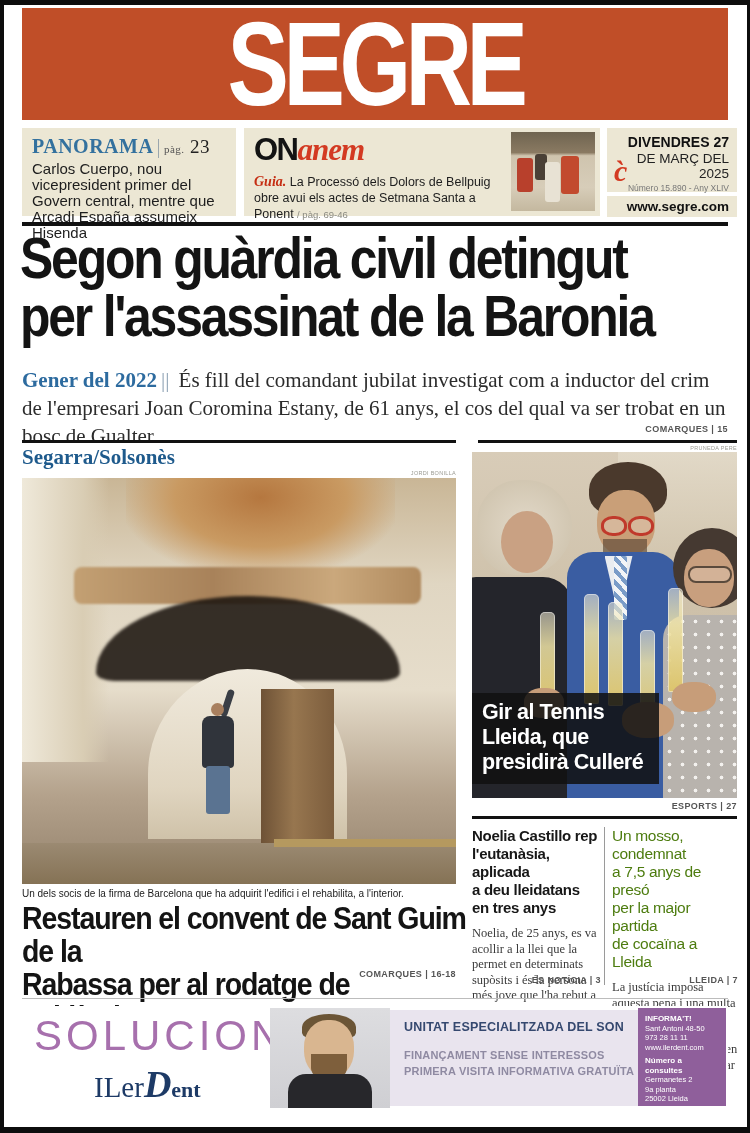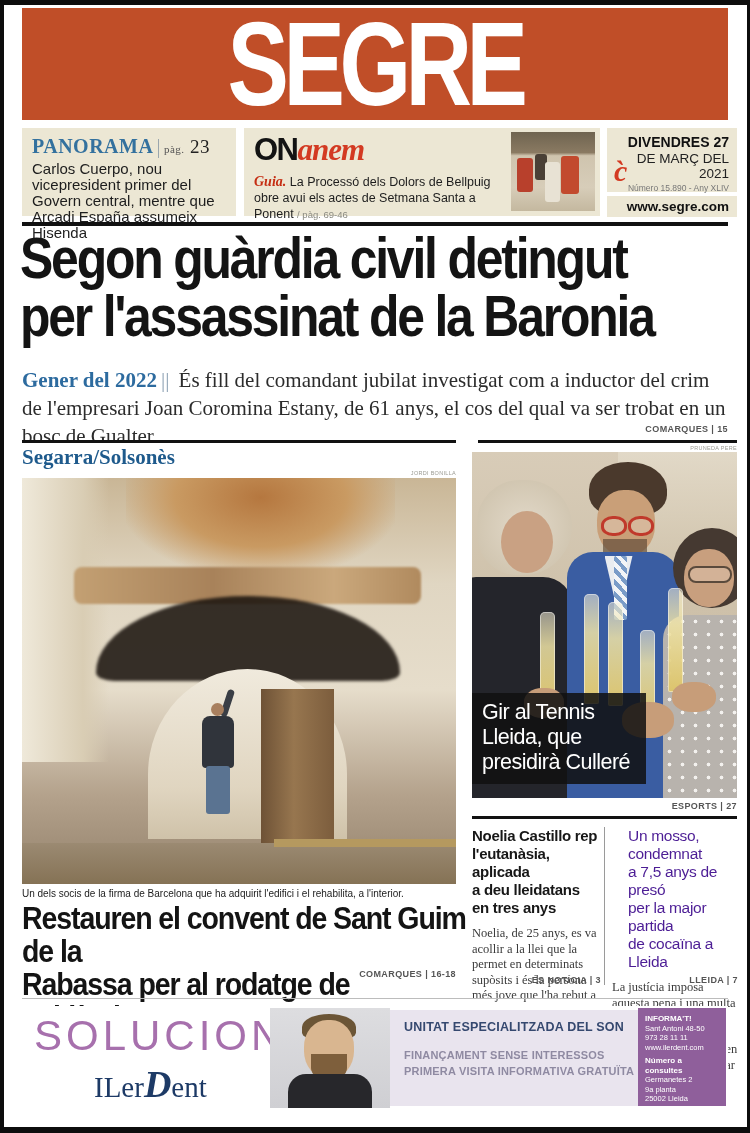--- a/index.html
+++ b/index.html
@@ -106,46 +106,46 @@
   .w2-hair{left:76%;top:22%;width:78px;height:80px;border-radius:50%;background:#453931;}
   .w2-face{left:80%;top:28%;width:50px;height:58px;border-radius:48%;background:#c89f7e;}
   .w2-gl{left:81.5%;top:33%;width:40px;height:13px;border:2.5px solid #5a4a3c;border-radius:8px;background:rgba(255,255,255,0.2);}
   .w2-top{left:72%;top:47%;width:34%;height:55%;border-radius:24px 12px 0 0;
           background:#b8b3ad;background-image:radial-gradient(#f3f1ee 1.6px,rgba(0,0,0,0) 2.2px);background-size:13px 13px;}
   .flute{position:absolute;width:15px;border-radius:5px 5px 2px 2px;
          background:linear-gradient(180deg,rgba(246,241,220,0.55) 0%,rgba(240,228,166,0.85) 35%,#dcc46c 100%);
          box-shadow:inset 0 0 0 1px rgba(255,255,255,0.45);}
   .hand{position:absolute;border-radius:45%;background:#c79d79;}
   .pt-overlay{position:absolute;left:0;bottom:14px;background:rgba(16,16,16,0.86);color:#fff;
-              padding:7px 16px 9px 10px;font-size:21.5px;line-height:25px;font-weight:normal;letter-spacing:-0.5px;}
+              padding:7px 16px 9px 10px;font-size:21.5px;line-height:25px;font-weight:bold;letter-spacing:-0.5px;}
   .ref27{position:absolute;left:472px;top:801px;width:265px;text-align:right;}
 
   
   .rule2{position:absolute;left:472px;top:816px;width:265px;height:3px;background:#111;}
   .mini{position:absolute;top:827px;}
   .mini-l{left:472px;width:129px;}
   .mini-r{left:612px;width:126px;}
   .mini h3{margin:0;font-size:15px;line-height:18px;letter-spacing:-0.3px;color:#171717;}
   .mini-l h3{font-weight:bold;}
-  .mini-r h3{font-weight:normal;font-size:15.5px;color:#4c1d95;margin-left:16px;}
+  .mini-r h3{font-weight:normal;font-size:15.5px;color:#4d7c0f;}
   .mini .body{margin-top:9px;font-family:"Liberation Serif",serif;font-size:12.5px;line-height:15.5px;color:#3a3a3a;}
   .vdiv{position:absolute;left:604px;top:827px;width:1px;height:158px;background:#9a9a9a;}
   .refmini{position:absolute;top:975px;text-align:right;}
   .ref3{left:472px;width:129px;}
   .ref7{left:612px;width:126px;}
 
   .rule-gray{position:absolute;left:22px;top:998px;width:706px;height:1px;background:#bcbcbc;}
 
   
   .ad{position:absolute;left:22px;top:1006px;width:706px;height:104px;background:#fff;}
   .ad .solucions{position:absolute;left:12px;top:6px;font-size:42px;letter-spacing:4px;color:#a770ad;}
   .ad .brand{position:absolute;left:72px;top:56px;color:#1d3a66;font-family:"Liberation Serif",serif;}
   .ad .brand .a{font-size:29px;}
   .ad .brand .b{font-size:38px;font-weight:bold;font-style:italic;}
-  .ad .brand .c{font-size:29px;font-weight:normal;}
+  .ad .brand .c{font-size:22px;font-weight:bold;}
   .ad-man{position:absolute;left:248px;top:2px;width:120px;height:100px;overflow:hidden;
           background:linear-gradient(180deg,#dddde0,#cfcfd3);}
   .am{position:absolute;}
   .am-head{left:34px;top:12px;width:50px;height:58px;border-radius:46%;background:#d9b690;}
   .am-hair{left:32px;top:6px;width:54px;height:26px;border-radius:50% 50% 30% 30%;background:#6b5536;}
   .am-beard{left:41px;top:46px;width:36px;height:26px;border-radius:0 0 46% 46%;background:#7e5f3c;}
   .am-shirt{left:18px;top:66px;width:84px;height:40px;border-radius:18px 18px 0 0;background:#27272b;}
   .ad-panel{position:absolute;left:368px;top:4px;width:248px;height:96px;background:#e9e4ee;
             box-sizing:border-box;padding:8px 0 0 14px;}
   .ad-panel .t1{font-size:19px;font-weight:bold;color:#35486f;letter-spacing:0.5px;}
@@ -189,21 +189,21 @@
       <div class="fig" style="left:6px;top:26px;width:16px;height:34px;background:#b8402c;"></div>
       <div class="fig" style="left:50px;top:24px;width:18px;height:38px;background:#c24a2e;"></div>
       <div class="fig" style="left:24px;top:22px;width:12px;height:26px;background:#4a4036;"></div>
       <div class="fig" style="left:34px;top:30px;width:15px;height:40px;background:#e8e2d4;"></div>
     </div>
   </div>
 
   <div class="datebox cream">
     <div class="mark">c̀</div>
     <div class="day">DIVENDRES 27</div>
-    <div class="date">DE MARÇ DEL 2021</div>
+    <div class="date">DE MARÇ DEL 2025</div>
     <div class="issue">Número 15.890 - Any XLIV</div>
     <div class="price">1,90 €</div>
   </div>
   <div class="webbox cream">
     <span>www.segre.com</span>
   </div>
 
   <div class="rule-heavy" style="left:22px;top:222px;width:706px;height:4px;"></div>
 
   <div class="lead-headline pre">Segon guàrdia civil detingut

